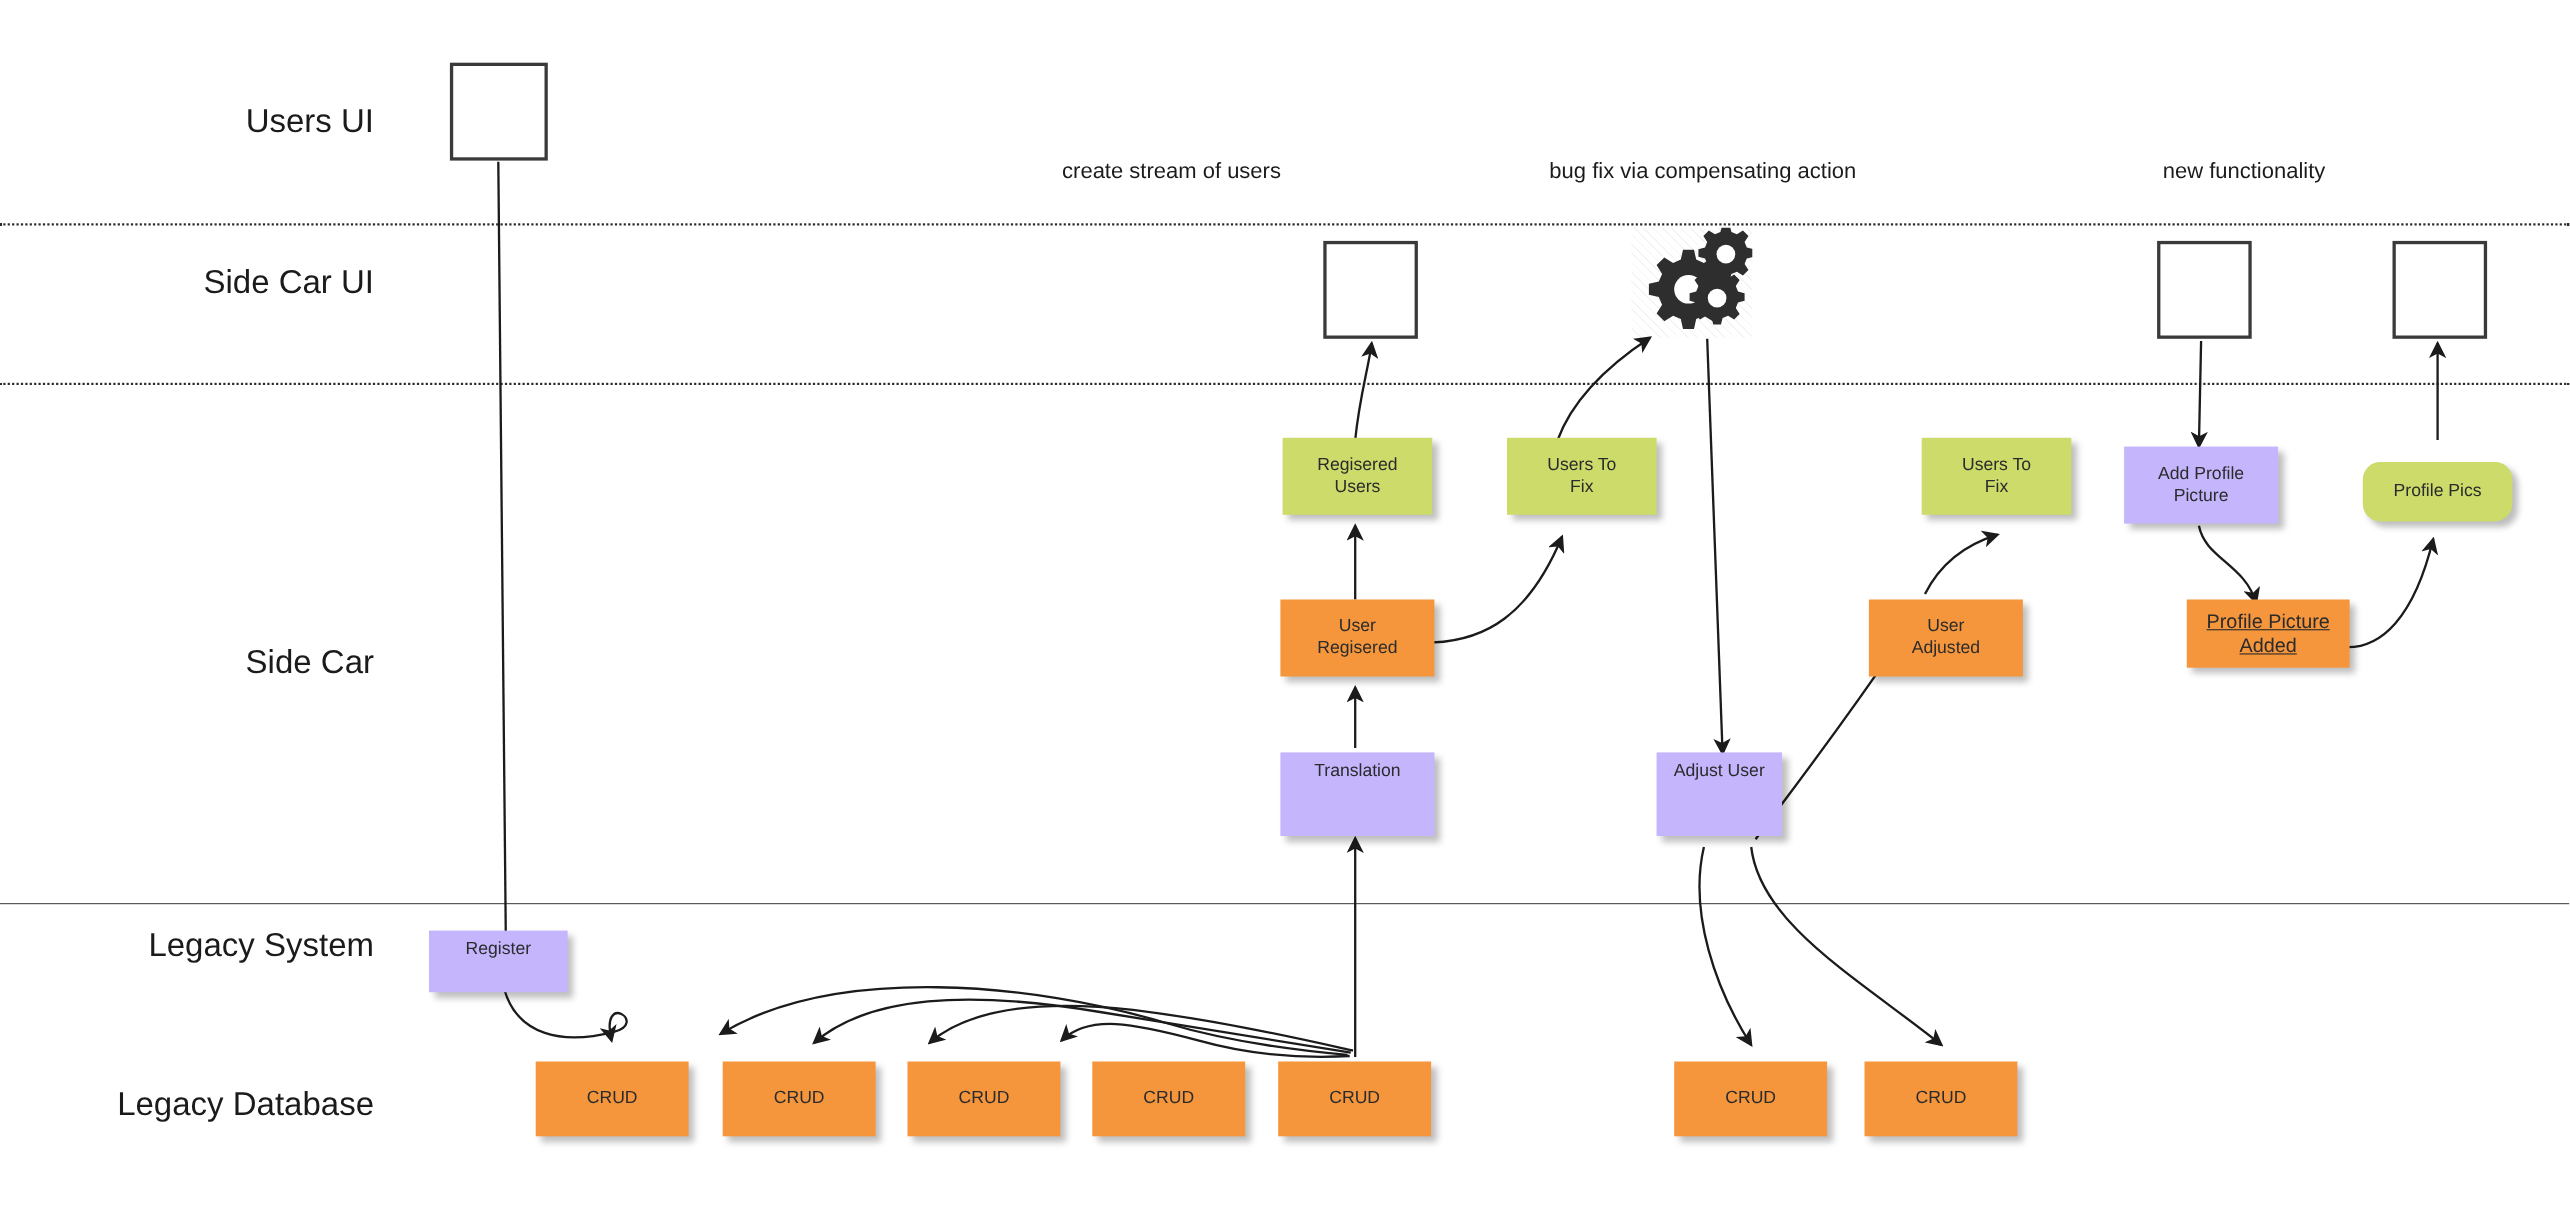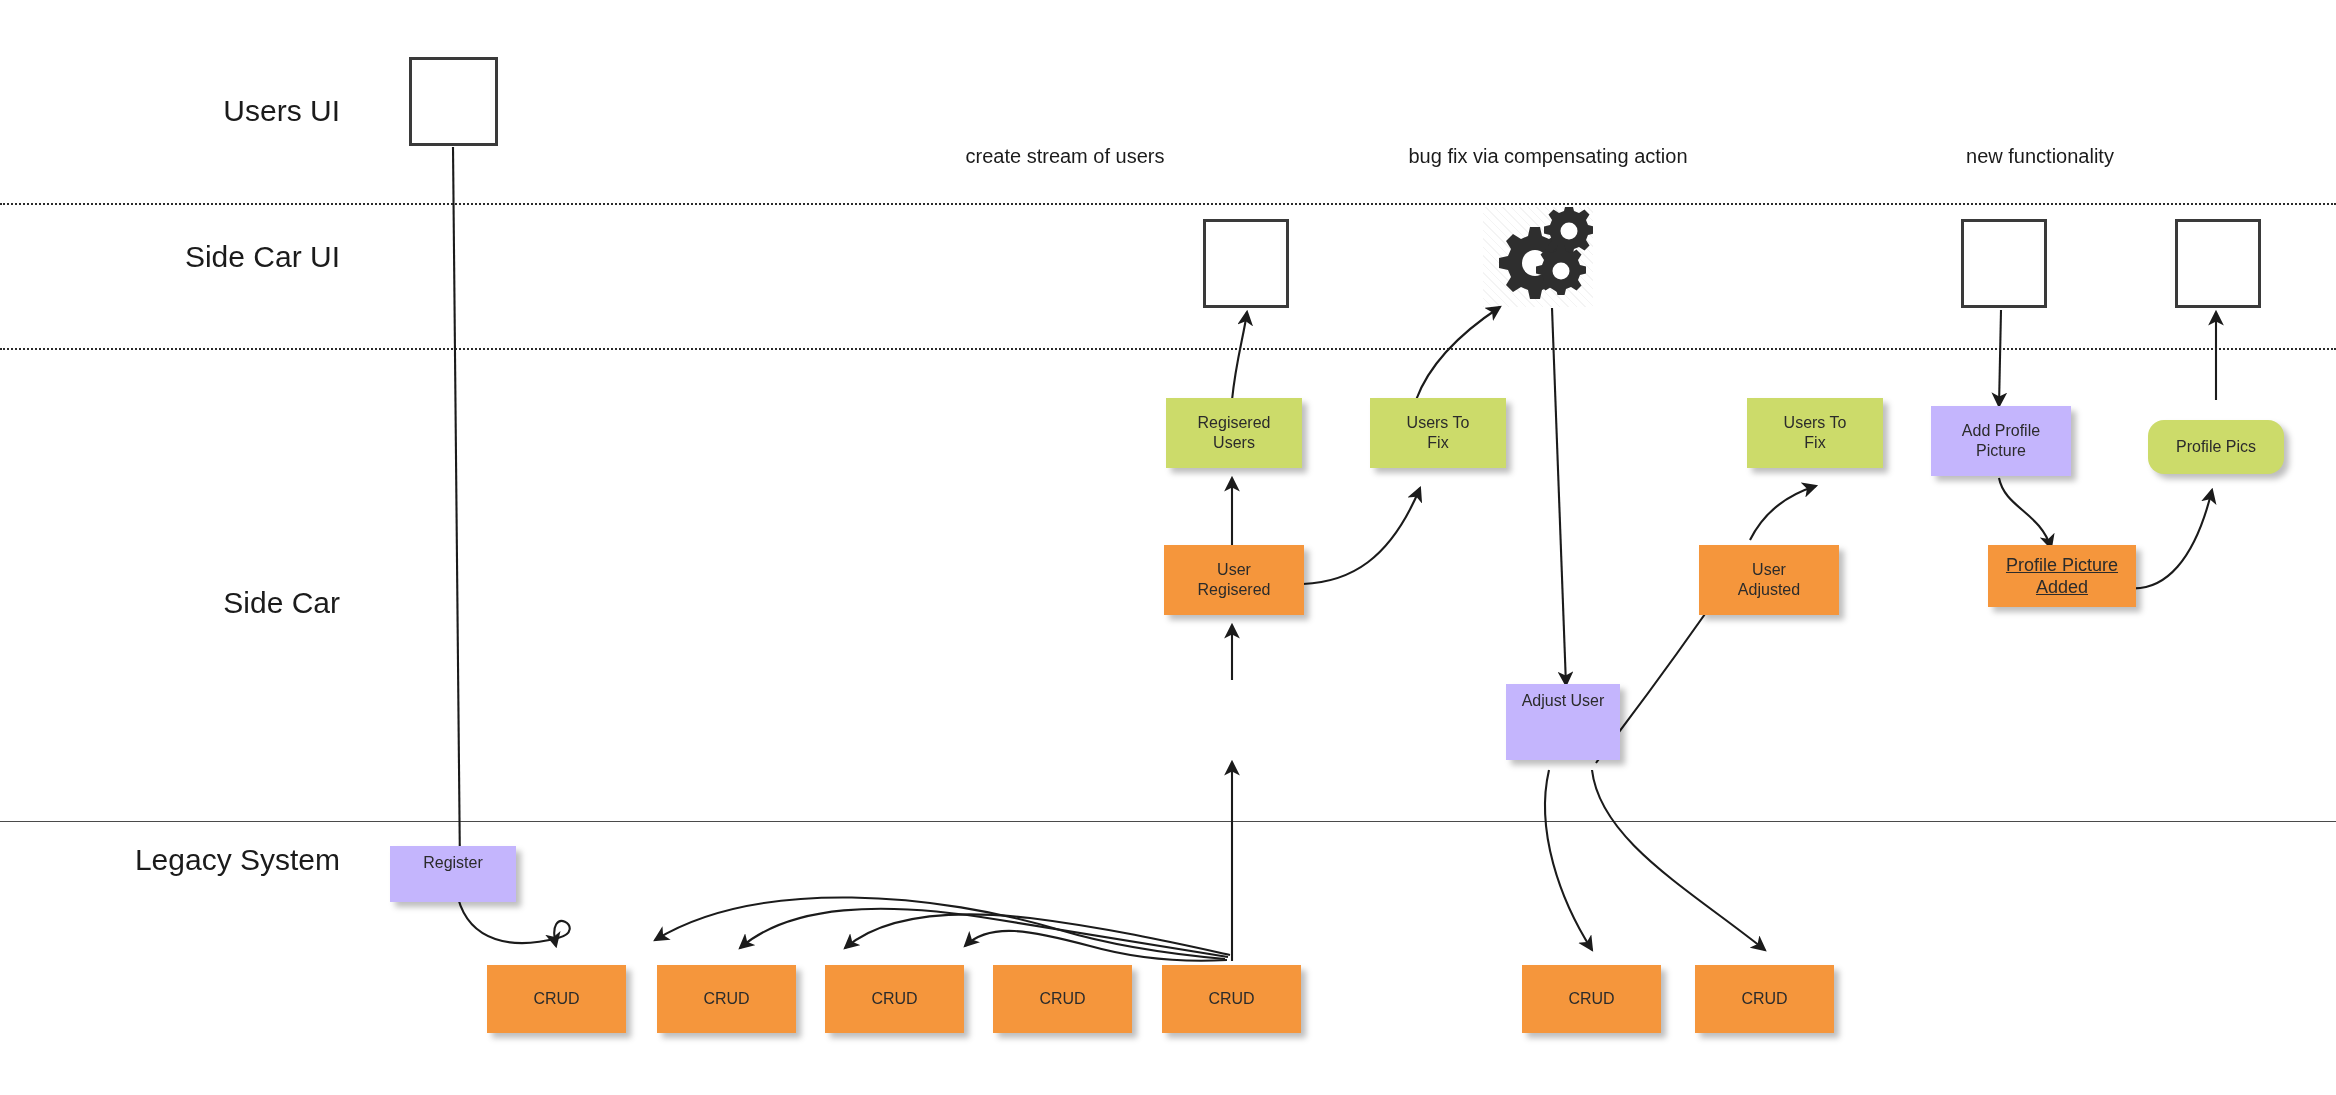--- a/index.html
+++ b/index.html
@@ -98,20 +98,21 @@
 <div id="stage">
 
   <div class="lane-rule dotted" style="top:203px;"></div>
   <div class="lane-rule dotted" style="top:348px;"></div>
   <div class="lane-rule solid" style="top:821px;"></div>
 
   <div class="lane-label" style="left:40px; top:94px;  width:300px;">Users UI</div>
   <div class="lane-label" style="left:40px; top:240px; width:300px;">Side Car UI</div>
   <div class="lane-label" style="left:40px; top:586px; width:300px;">Side Car</div>
   <div class="lane-label" style="left:40px; top:843px; width:300px;">Legacy System</div>
+  <div class="lane-label" style="left:20px; top:988px; width:320px;">Legacy Database</div>
 
   <div class="annot" style="left:885px;  top:145px; width:360px;">create stream of users</div>
   <div class="annot" style="left:1318px; top:145px; width:460px;">bug fix via compensating action</div>
   <div class="annot" style="left:1850px; top:145px; width:380px;">new functionality</div>
 
   <div class="uibox" style="left:409px;  top:57px;  width:89px;  height:89px;"></div>
   <div class="uibox" style="left:1203px; top:219px; width:86px;  height:89px;"></div>
   <div class="uibox" style="left:1961px; top:219px; width:86px;  height:89px;"></div>
   <div class="uibox" style="left:2175px; top:219px; width:86px;  height:89px;"></div>
 
@@ -191,20 +192,21 @@
   <div class="card green" style="left:1747px; top:398px; width:136px; height:70px;">Users To<br>Fix</div>
 
   <div class="card green" style="left:2148px; top:420px; width:136px; height:54px;border-radius:16px;">Profile Pics</div>
 
   <div class="card orange" style="left:1164px; top:545px; width:140px; height:70px;">User<br>Regisered</div>
 
   <div class="card orange" style="left:1699px; top:545px; width:140px; height:70px;">User<br>Adjusted</div>
 
   <div class="card orange small" style="left:1988px; top:545px; width:148px; height:62px;text-decoration:underline;">Profile Picture<br>Added</div>
 
+  <div class="card blue topal" style="left:1164px; top:684px; width:140px; height:76px;">Translation</div>
 
   <div class="card blue topal" style="left:1506px; top:684px; width:114px; height:76px;">Adjust User</div>
 
   <div class="card blue" style="left:1931px; top:406px; width:140px; height:70px;">Add Profile<br>Picture</div>
 
   <div class="card blue topal" style="left:390px; top:846px; width:126px; height:56px;">Register</div>
 
   <div class="card orange" style="left:487px;  top:965px; width:139px; height:68px;">CRUD</div>
   <div class="card orange" style="left:657px;  top:965px; width:139px; height:68px;">CRUD</div>
   <div class="card orange" style="left:825px;  top:965px; width:139px; height:68px;">CRUD</div>

